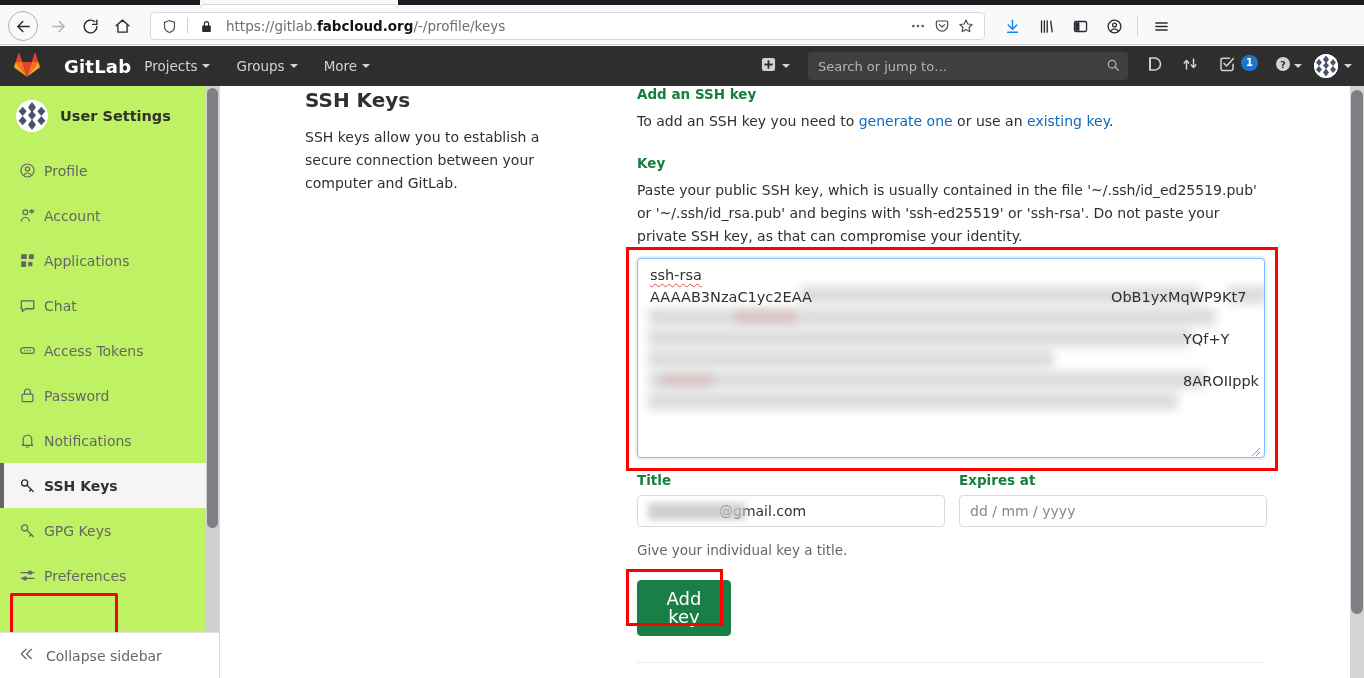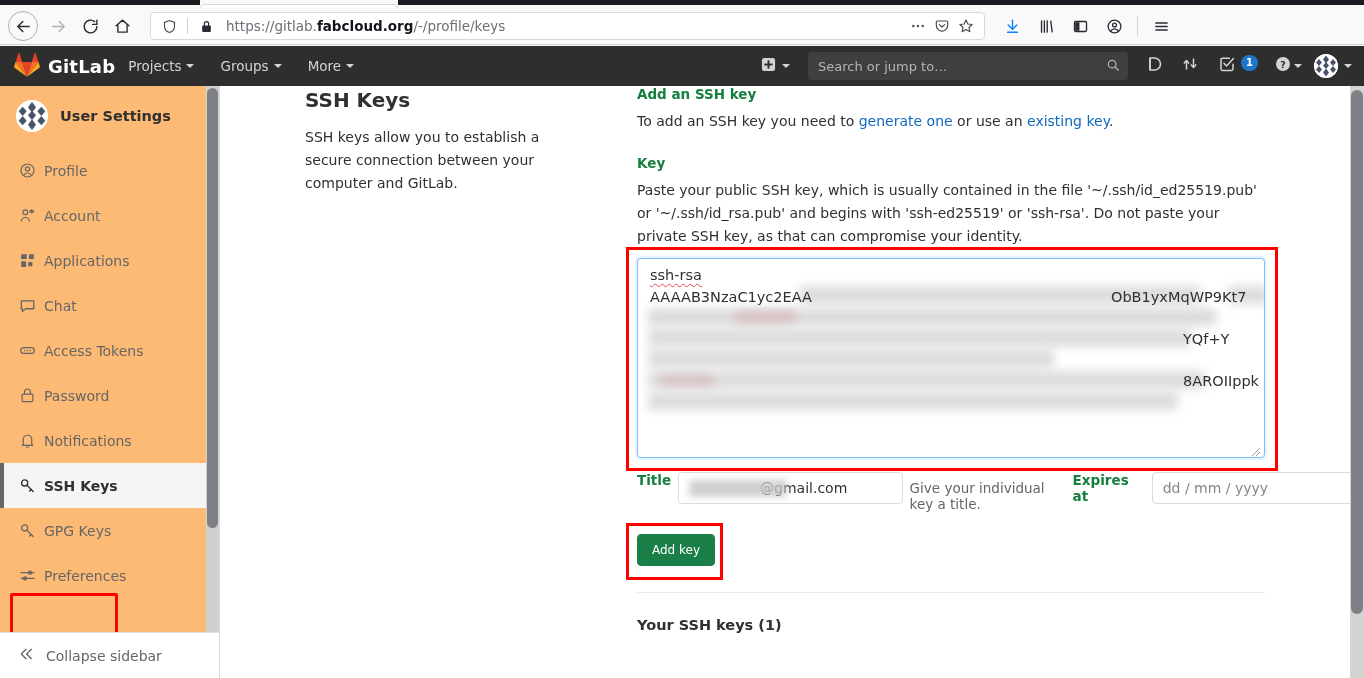--- a/index.html
+++ b/index.html
@@ -67,21 +67,21 @@
   .urlbar-icon { width: 24px; height: 24px; display:flex; align-items:center; justify-content:center; color:#4a4a4f;}
   #chrome-right { display: flex; align-items: center; gap: 0px; padding-right: 6px; }
   .chromebtn { width: 34px; height: 30px; display:flex; align-items:center; justify-content:center; color:#2b2a33; }
   .chrome-sep { width: 1px; height: 20px; background: #d4d4d8; margin: 0 6px; }
 
   
   #gl-navbar {
     position: absolute; top: 46px; left: 0; width: 1364px; height: 40px;
     background: #2e2e2e; display: flex; align-items: center; color: #fff;
   }
-  #gl-logo { display:flex; align-items:center; margin-left: 14px; gap: 8px; }
+  #gl-logo { display:flex; align-items:center; margin-left: 14px; gap: 24px; }
   #gl-logo-text { font-size: 18px; font-weight: 600; letter-spacing: .2px; color:#fff;}
   .gl-navitem {
     display: flex; align-items: center; gap: 5px;
     font-size: 13.5px; color: #d3d3d3; padding: 0 13px; height: 40px;
   }
   .gl-navitem:first-of-type { margin-left: 20px; }
   .caret { display:inline-block; width:0;height:0;
     border-left:4px solid transparent;border-right:4px solid transparent;
     border-top:4px solid currentColor; }
   #gl-nav-right { margin-left: auto; display:flex; align-items:center; gap:0; padding-right: 12px;}
@@ -105,21 +105,21 @@
   }
   #gl-avatar-wrap { display:flex;align-items:center;gap:6px;padding-left:8px;color:#d3d3d3;}
   .identicon {
     width: 24px; height: 24px; border-radius: 50%; background:#fff;
     overflow:hidden; display:block;
   }
 
   
   #sidebar {
     position: absolute; top: 86px; left: 0; width: 220px; height: 592px;
-    background: #fdba74; border-right: 1px solid #dbdbdb; overflow: hidden;
+    background: #bef264; border-right: 1px solid #dbdbdb; overflow: hidden;
   }
   #sidebar-header {
     display: flex; align-items: center; gap: 12px; padding: 14px 16px 16px 16px;
   }
   #sidebar-header .identicon { width: 32px; height: 32px; }
   #sidebar-title { font-size: 14.5px; font-weight: 700; color: #303030; }
   .side-item {
     display: flex; align-items: center; gap: 8px;
     height: 45px; padding-left: 18px; color: #666; font-size: 14px;
     position: relative;
@@ -190,38 +190,38 @@
   .blurblock {
     position: absolute; background: #cfcfcf;
     filter: blur(5px); opacity: .72; border-radius: 2px;
   }
   .blurblock.pink { background: #d9b7b7; }
   #resize-grip {
     position:absolute; right: 3px; bottom: 3px; width: 12px; height: 12px;
     color:#999;
   }
   .formrow { display: flex; gap: 14px; margin-top: 14px; }
-  .formcol { display: flex; gap: 7px; }
+  .formcol { display: flex; flex-direction: column; gap: 7px; }
   .textinput {
     height: 32px; border: 1px solid #dbdbdb; border-radius: 4px;
     background: #fff; font-size: 14px; color: #303030;
     display: flex; align-items: center; padding: 0 10px; position: relative;
   }
   .textinput .ph { color: #888; }
   #title-input { width: 308px; }
   #expires-input { width: 308px; }
   #title-blur {
     position:absolute; left: 10px; top: 7px; width: 98px; height: 17px;
     background: #c8c8c8; filter: blur(3.5px); opacity: .85; border-radius:2px;
   }
   #helptext { font-size: 13.5px; color: #666; margin-top: 8px; }
   #addkey-wrap { position: relative; margin-top: 22px; width: 94px; }
   #addkey-btn {
     background: #1a7f47; color: #fff; border: 1px solid #1a7f47;
-    border-radius: 4px; font-size: 12px; padding: 9px 14px; cursor: pointer;
+    border-radius: 4px; font-size: 18px; padding: 9px 14px; cursor: pointer;
     font-family: "DejaVu Sans", "Liberation Sans", sans-serif; line-height: 1;
   }
   #addkey-annotation {
     position: absolute; left: -11px; top: -11px; width: 97px; height: 57px;
     border: 3px solid #ff0000; pointer-events: none;
   }
   #divider { margin-top: 26px; width: 628px; height: 1px; background: #ececec; }
   #yourkeys { font-size: 14.5px; font-weight: 700; color: #303030; margin-top: 24px; }
 
   

